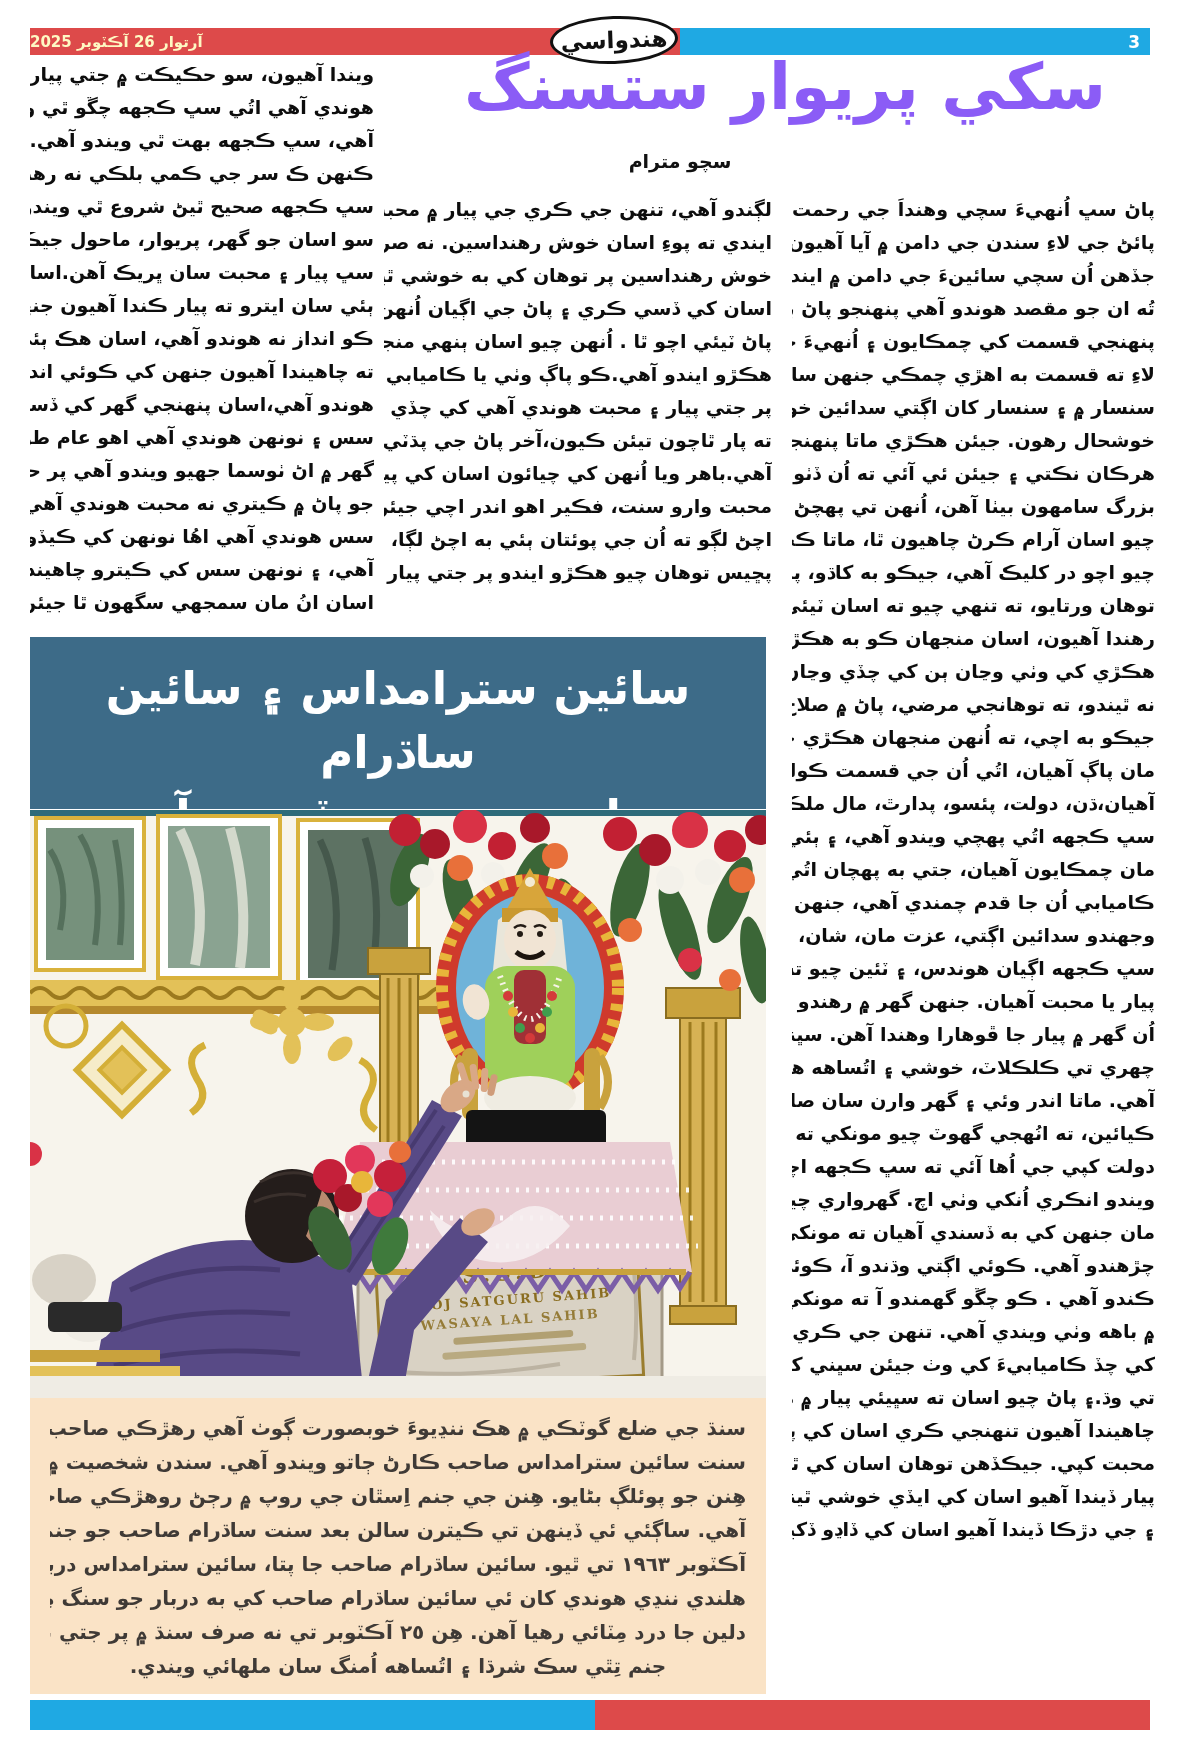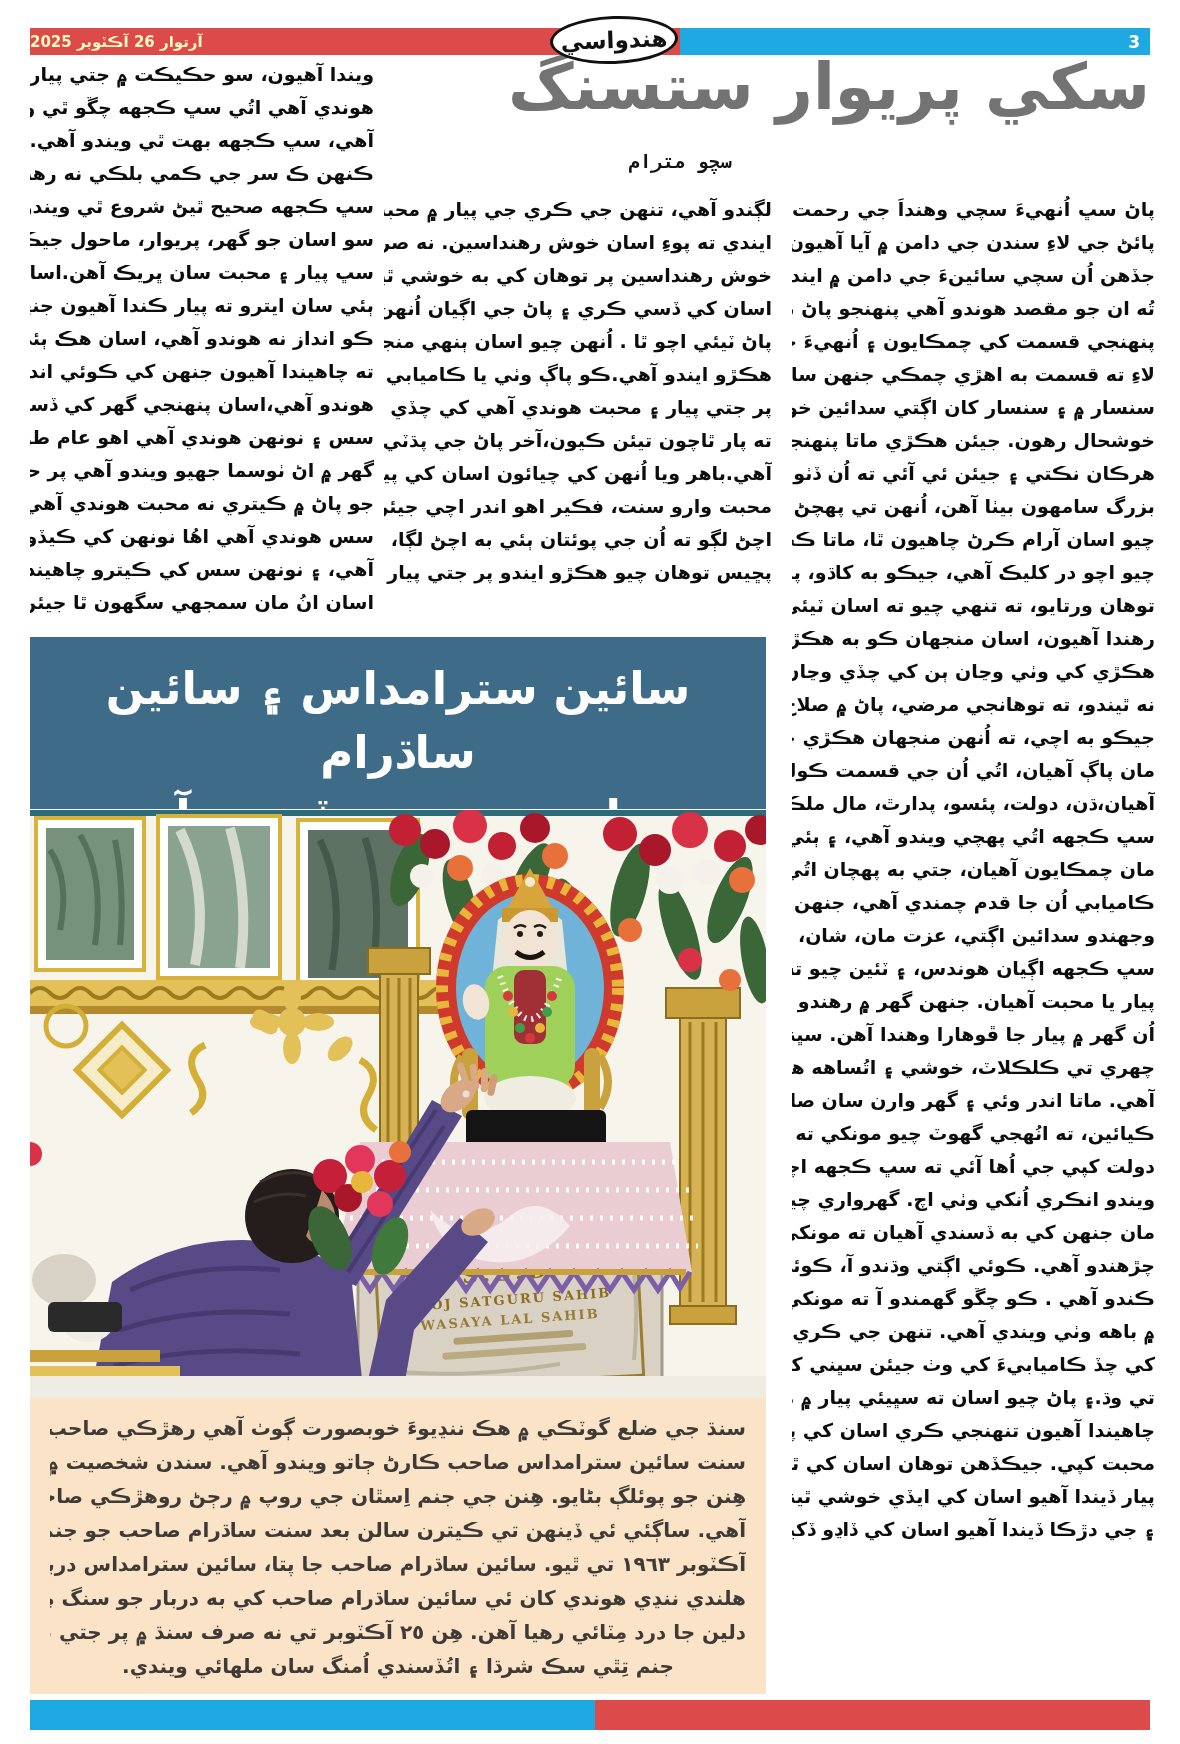--- a/index.html
+++ b/index.html
@@ -8,24 +8,24 @@
   
   .topbar{position:absolute;left:30px;top:28px;width:1120px;height:27px;display:flex;}
   .topbar-blue{width:470px;height:100%;background:#1fa9e3;display:flex;align-items:center;}
   .topbar-red{flex:1;height:100%;background:#dd4a4a;display:flex;align-items:center;justify-content:flex-start;}
   .pageno{color:#ffffff;font-weight:bold;font-size:17px;padding:0 10px;direction:ltr;}
   .dateline{color:#fef9c3;font-weight:bold;font-size:15px;padding:0 60px 0 0;direction:rtl;width:100%;text-align:left;box-sizing:border-box;}
   .logo-oval{position:absolute;left:550px;top:16px;width:122px;height:42px;background:#ffffff;
              border:3px solid #111;border-radius:50%;z-index:3;display:flex;align-items:center;justify-content:center;
              font-size:23px;font-weight:bold;color:#111;transform:rotate(-2deg);}
   
-  .headline{position:absolute;left:420px;top:50px;width:730px;direction:rtl;
-            font-size:64px;font-weight:800;color:#737373;letter-spacing:1px;}
+  .headline{position:absolute;left:420px;top:50px;width:730px;text-align:center;direction:rtl;
+            font-size:64px;font-weight:800;color:#8b5cf6;letter-spacing:1px;}
   .byline{position:absolute;left:530px;top:150px;width:300px;text-align:center;direction:rtl;
-          font-size:19px;font-weight:700;color:#111;font-family:Liberation Mono, monospace;}
+          font-size:19px;font-weight:700;color:#111;}
   
   .col{position:absolute;direction:rtl;color:#0d0d0d;font-weight:700;font-size:19px;}
   .col .tline{line-height:33px;text-align:justify;text-align-last:justify;white-space:nowrap;overflow:hidden;}
   .col-left{left:30px;top:58px;width:344px;}
   .col-middle{left:384px;top:193px;width:388px;}
   .col-right{left:792px;top:193px;width:363px;}
   
   .banner{position:absolute;left:30px;top:637px;width:736px;height:172px;background:#3d6b88;
           color:#ffffff;text-align:center;direction:rtl;box-sizing:border-box;padding-top:20px;}
   .banner div{font-size:45px;font-weight:800;line-height:64px;}
@@ -339,21 +339,21 @@
   </div>
 
   <div class="caption">
       <div class="cap-line">سنڌ جي ضلع گوٽڪي ۾ هڪ ننڍيوءَ خوبصورت ڳوٺ آهي رهڙڪي صاحب، جيڪو اسان سڀني جي پياري</div>
       <div class="cap-line">سنت سائين سترامداس صاحب ڪارڻ ڄاتو ويندو آهي. سندن شخصيت ۾ سچائي ۽ سادگيءَ ماڻهن کي</div>
       <div class="cap-line">هِنن جو پوئلڳ بڻايو. هِنن جي جنم اِسٿان جي روپ ۾ رڄڻ روهڙڪي صاحب هڪ تيرٿ اِسٿان بڻجي ويو</div>
       <div class="cap-line">آهي. ساڳئي ئي ڏينهن تي ڪيترن سالن بعد سنت ساڌرام صاحب جو جنم به ساڳئي تاريخ ٢٥</div>
       <div class="cap-line">آڪٽوبر ١٩٦٣ تي ٿيو. سائين ساڌرام صاحب جا پتا، سائين سترامداس دربار جا ساڌڪ هئا. اِنهيءَ</div>
       <div class="cap-line">هلندي ننڍي هوندي کان ئي سائين ساڌرام صاحب کي به دربار جو سنگ مِليو ۽ اڄ هوُ گادي سر تي لکين</div>
       <div class="cap-line">دلين جا درد مِٽائي رهيا آهن. هِن ٢٥ آڪٽوبر تي نه صرف سنڌ ۾ پر جتي به سنڌي رهن ٿا اتُي سندن</div>
-      <div class="cap-line">جنم تِٿي سڪ شرڌا ۽ اتُڏسندي اُمنگ سان ملهائي ويندي.</div>
+      <div class="cap-line">جنم تِٿي سڪ شرڌا ۽ اتُساهه اُمنگ سان ملهائي ويندي.</div>
     </div>
 
   <div class="bottombar">
     <div class="bottom-red"></div>
     <div class="bottom-blue"></div>
   </div>
 
 </div>
 
 </body></html>

